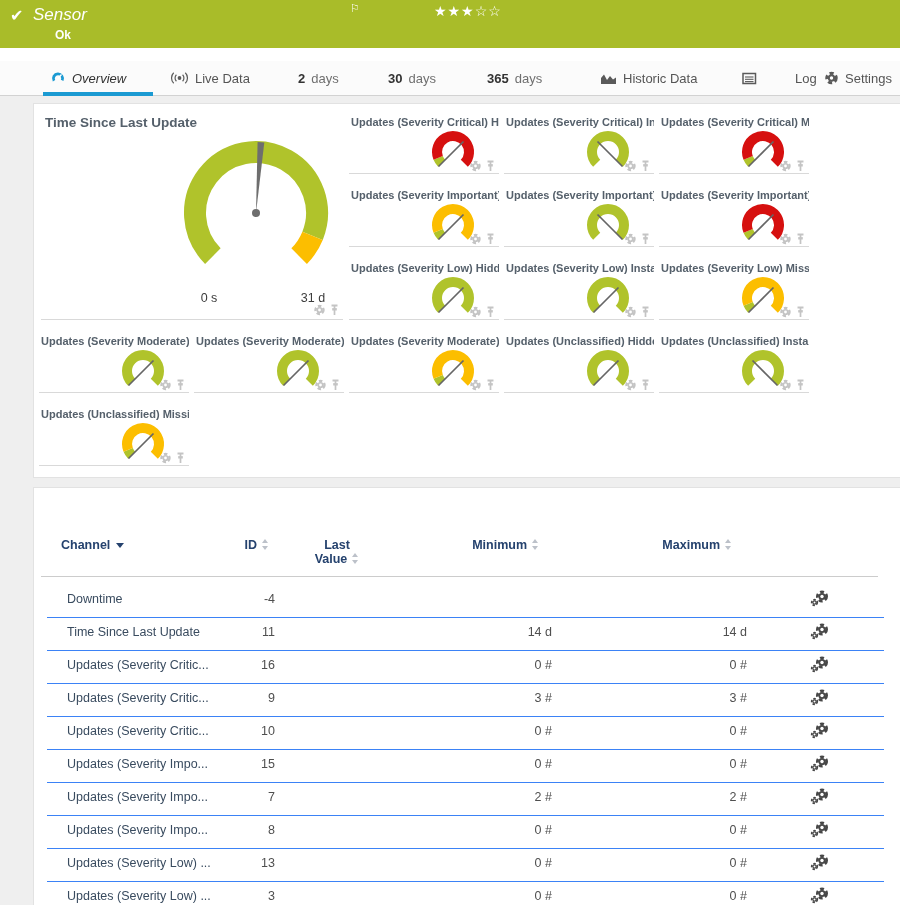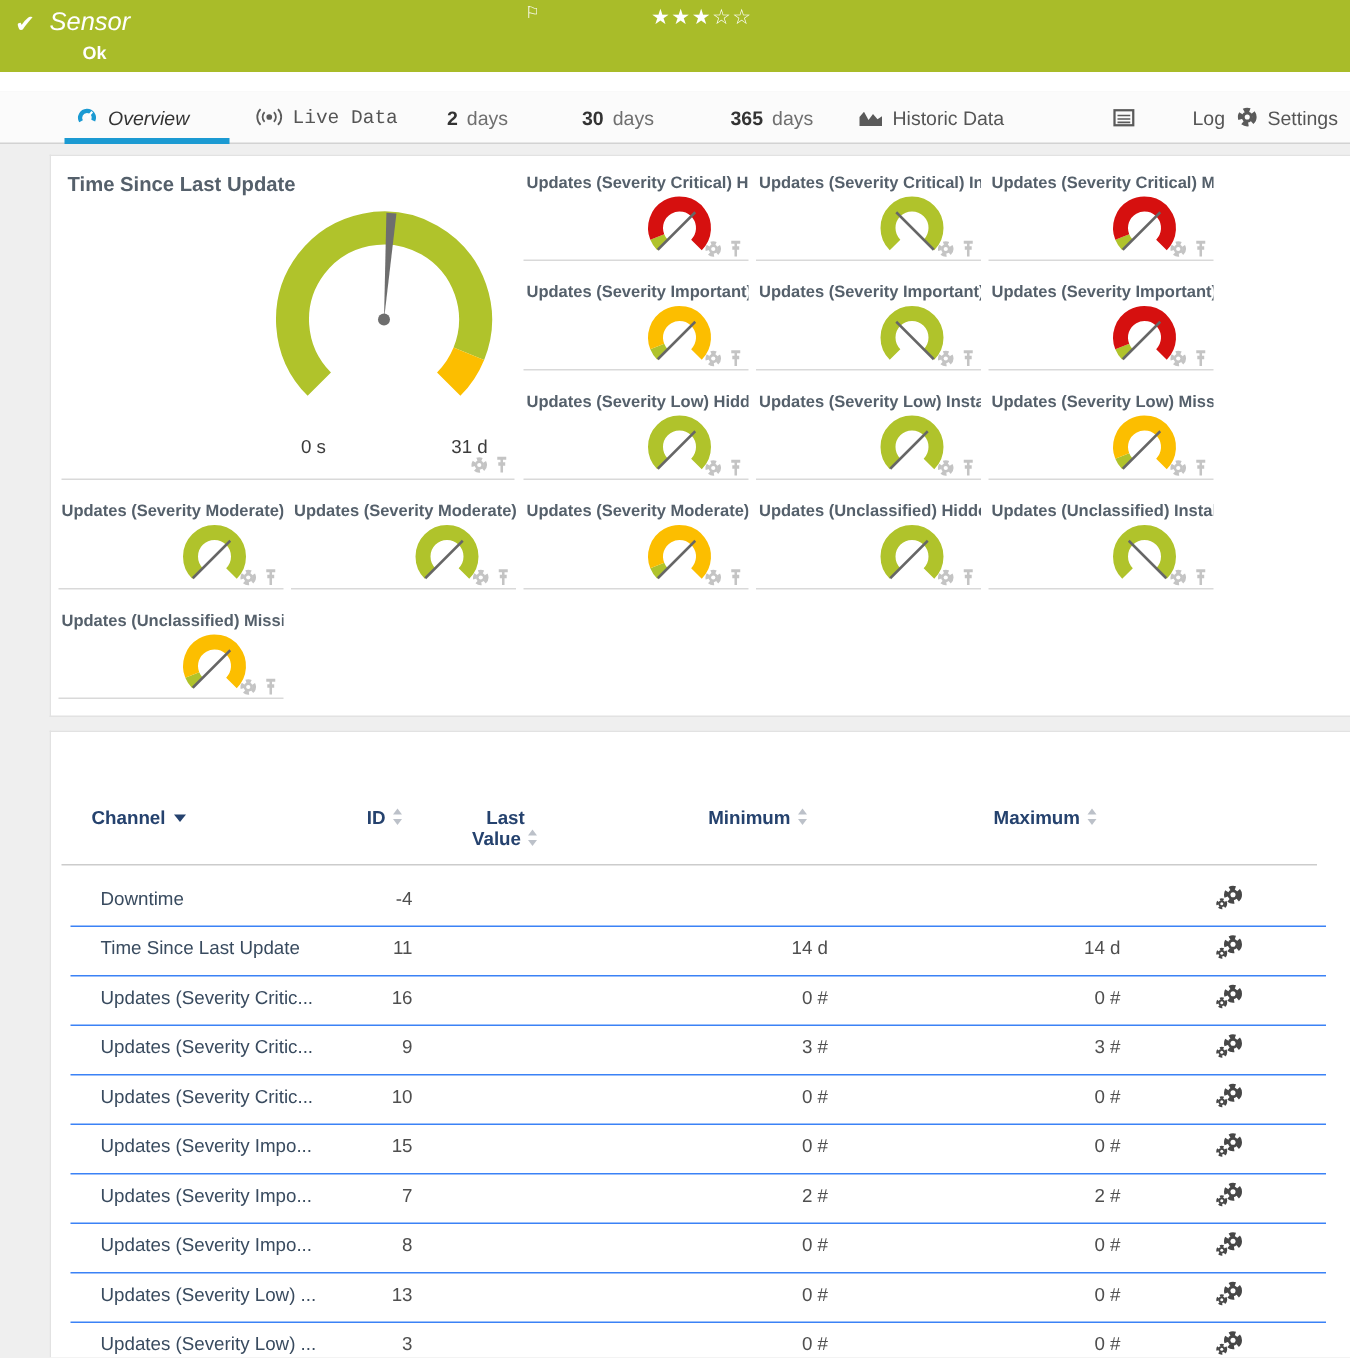--- a/index.html
+++ b/index.html
@@ -67,41 +67,41 @@
 <div class="strip-top"></div>
 
 <nav class="tabbar" id="tabbar">
     <div class="tab" style="left: 50px; font-style: italic;">
       <svg width="16" height="14">
         <path d="M4.02,9.80 A4.6,4.6 0 1 1 12.17,9.44" fill="none" stroke="#1b9ad2" stroke-width="2.8"></path>
         <line x1="8" y1="7.5" x2="11.5" y2="3.5" stroke="#fff" stroke-width="1.4"></line>
       </svg>
       <span style="color:#333;">Overview</span>
     </div>
-    <div class="tab" style="left: 170px; font-family: Liberation Mono, monospace;">
+    <div class="tab" style="left: 170px;">
       <svg width="19" height="14">
         <circle cx="9.5" cy="7" r="1.9" fill="#5a5a5a"></circle>
         <path d="M6.4,3.8 A4.5,4.5 0 0 0 6.4,10.2 M3.7,1.8 A7.3,7.3 0 0 0 3.7,12.2" fill="none" stroke="#5a5a5a" stroke-width="1.2"></path>
         <path d="M12.6,3.8 A4.5,4.5 0 0 1 12.6,10.2 M15.3,1.8 A7.3,7.3 0 0 1 15.3,12.2" fill="none" stroke="#5a5a5a" stroke-width="1.2"></path>
       </svg>
       <span style="color:#555;">Live Data</span>
     </div>
     <div class="tab" style="left: 298px;">
       <span class="num">2</span>
       <span class="dim">days</span>
     </div>
     <div class="tab" style="left: 388px;">
       <span class="num">30</span>
       <span class="dim">days</span>
     </div>
     <div class="tab" style="left: 487px;">
       <span class="num">365</span>
       <span class="dim">days</span>
     </div>
-    <div class="tab" style="left: 572px; justify-content: center;">
+    <div class="tab" style="left: 600px; justify-content: center;">
       <svg width="17" height="13">
         <polygon points="1,12 1,6 4,2.5 7,8 10,4 13,7.5 16,5.5 16,12" fill="#5a5a5a"></polygon>
       </svg>
       <span style="color:#555;">Historic Data</span>
     </div>
     <div class="tab" style="left: 742px;">
       <svg width="15" height="13">
         <rect x="1" y="1.5" width="12.5" height="10" fill="none" stroke="#5a5a5a" stroke-width="1.5"></rect>
         <line x1="3" y1="5" x2="11.5" y2="5" stroke="#5a5a5a" stroke-width="1.1"></line>
         <line x1="3" y1="7.3" x2="11.5" y2="7.3" stroke="#5a5a5a" stroke-width="1.1"></line>

